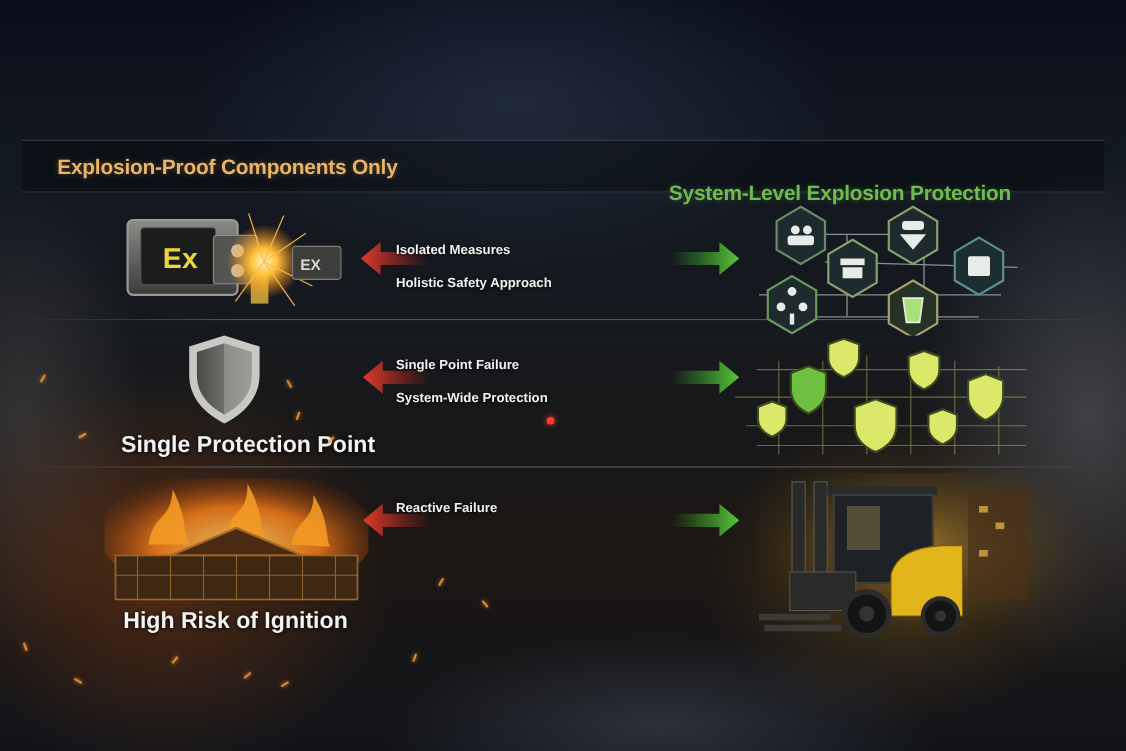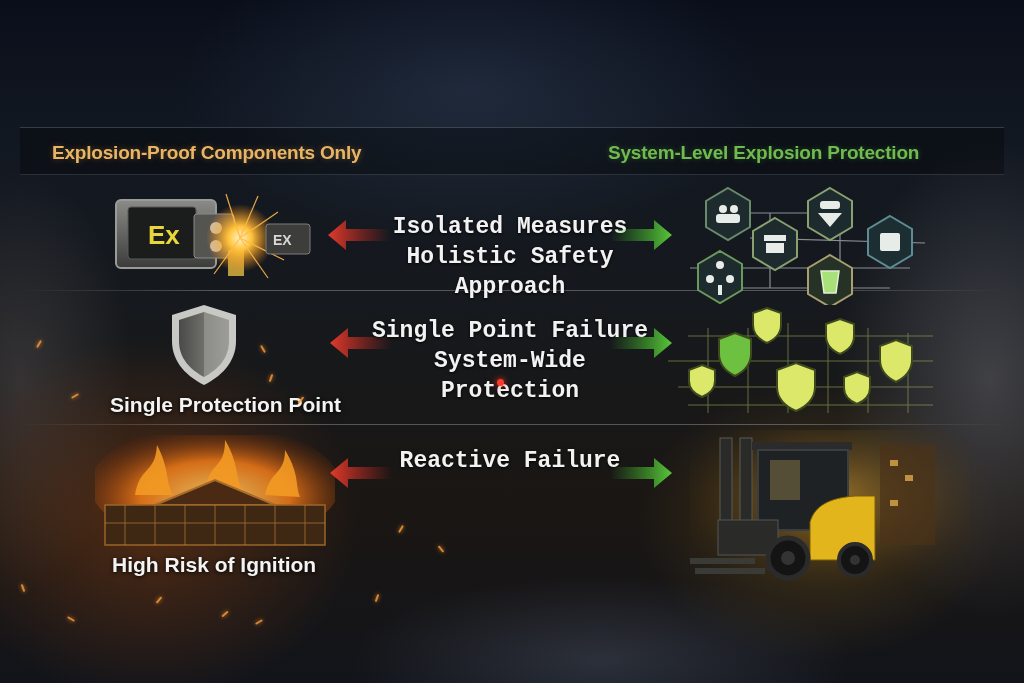--- a/index.html
+++ b/index.html
@@ -19,23 +19,23 @@
   }
 
   .divider { position: absolute; left: 20px; right: 20px; height: 1px;
     background: linear-gradient(90deg, transparent, rgba(200,200,210,0.35) 20%, rgba(200,200,210,0.35) 80%, transparent); }
 
   .header-band { position: absolute; left: 20px; right: 20px; top: 127px; height: 48px;
     background: rgba(0,0,0,0.30); border-top: 1px solid rgba(180,190,200,0.25); border-bottom: 1px solid rgba(180,190,200,0.18); }
 
   .col-title { position: absolute; top: 142px; font-weight: bold; font-size: 19px; letter-spacing: -0.2px; white-space: nowrap; }
   .col-title.left { left: 52px; color: #e9b564; text-shadow: 0 0 6px rgba(230,160,60,0.35); }
-  .col-title.right { left: 608px; color: #6fbb4e; text-shadow: 0 0 6px rgba(100,200,70,0.30); }
-
-  .center-text { position: absolute; left: 360px; width: 300px; text-align: center; color: #f2f2f2; font-weight: bold; font-size: 23px; line-height: 30px; text-shadow: 0 1px 3px rgba(0,0,0,0.9); font-family: Liberation Mono, monospace; }
+  .col-title.right { left: 608px; color: #6fbb4e; text-shadow: 0 0 6px rgba(100,200,70,0.30); margin-top: 24px; }
+
+  .center-text { position: absolute; left: 360px; width: 300px; color: #f2f2f2; font-weight: bold; font-size: 12px; line-height: 30px; text-shadow: 0 1px 3px rgba(0,0,0,0.9); }
 
   .arrow { position: absolute; width: 62px; height: 30px; }
   .arrow svg { width: 100%; height: 100%; display: block; }
 
   .left-label { position: absolute; color: #f3f3f3; font-weight: bold; font-size: 21px; text-shadow: 0 1px 4px #000; white-space: nowrap; }
 
   .red-dot { position: absolute; left: 497px; top: 379px; width: 7px; height: 7px; border-radius: 50%; background: #ff3a2a; box-shadow: 0 0 6px #ff3a2a; }
 
   .spark { position: absolute; width: 2px; height: 8px; background: #f79a3a; border-radius: 1px; box-shadow: 0 0 4px #f3912c; opacity: 0.85; }
 

